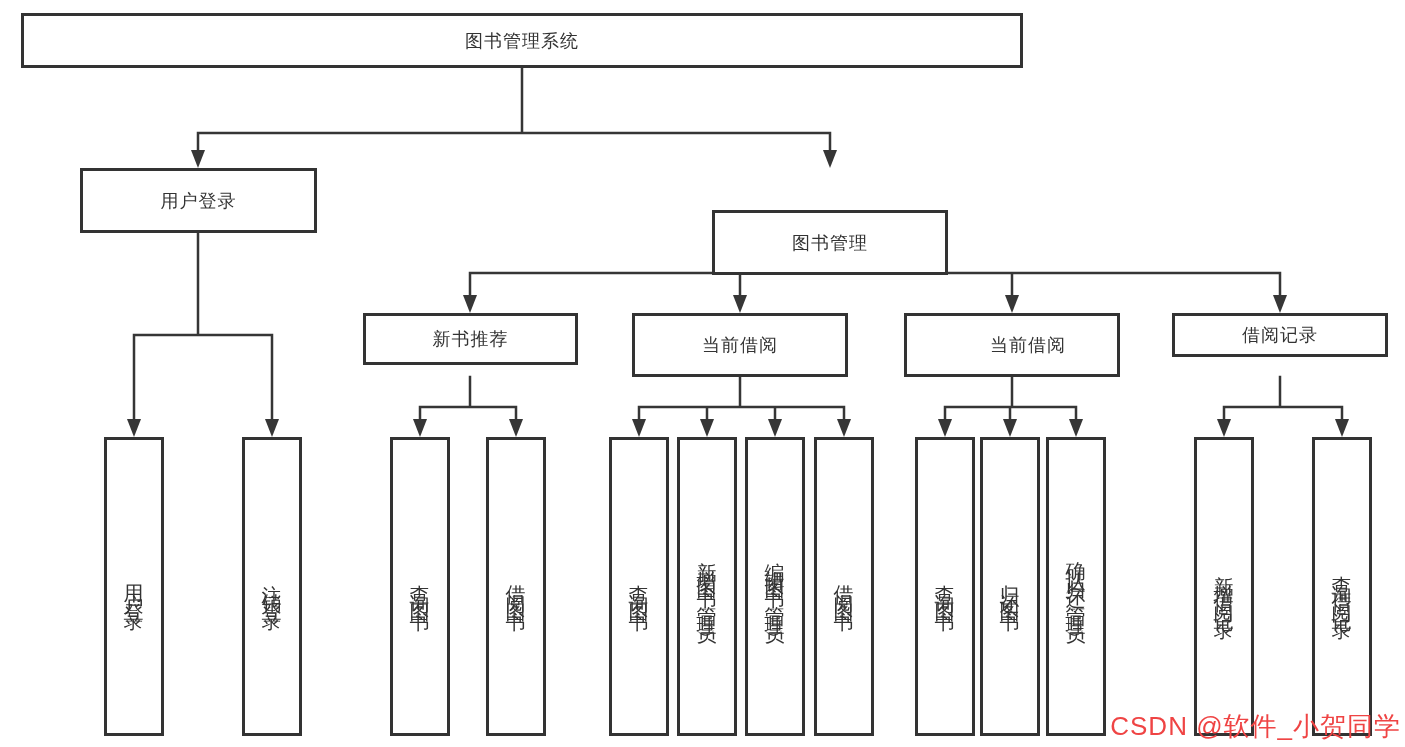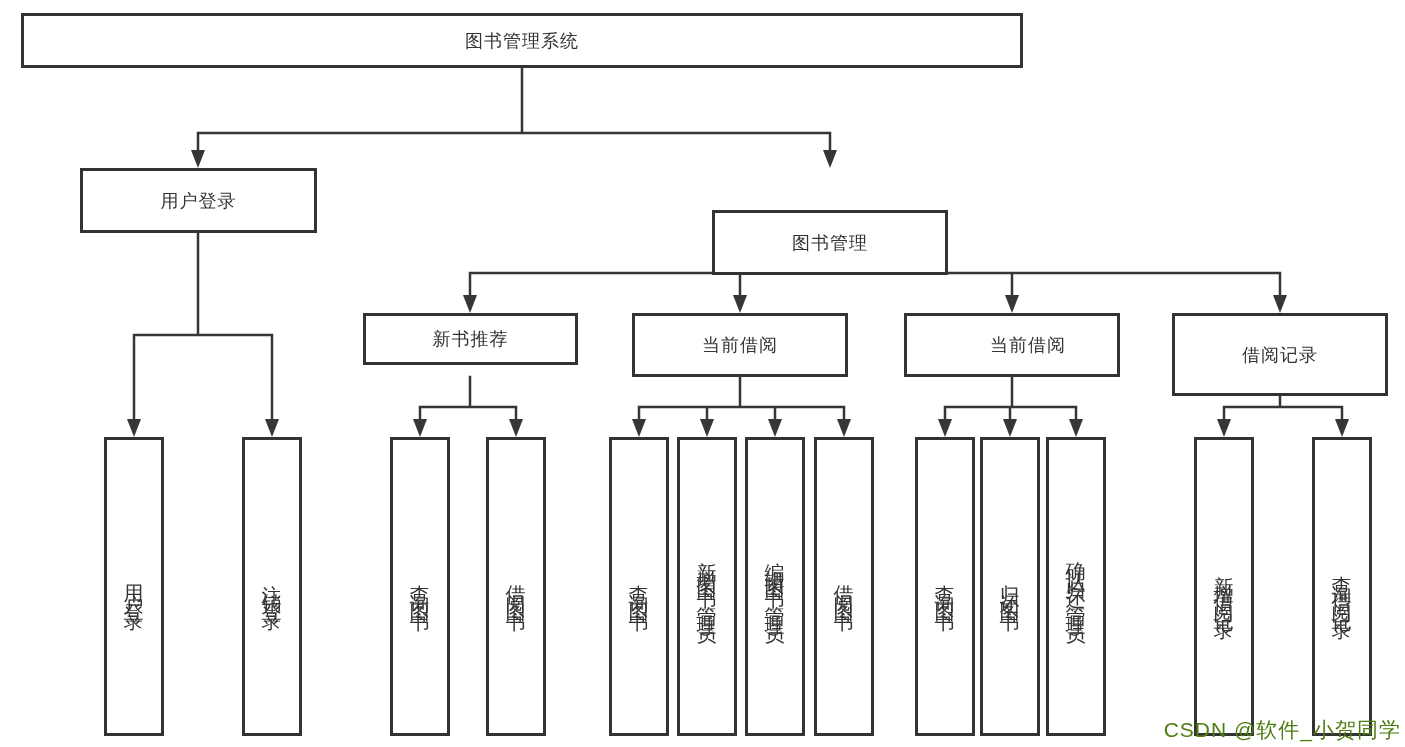--- a/index.html
+++ b/index.html
@@ -29,22 +29,22 @@
     font-size: 20px;
     line-height: 1;
     letter-spacing: 9px;
     color: #333333;
     white-space: nowrap;
   }
   .watermark {
     position: absolute;
     right: 4px;
     bottom: 3px;
-    font-size: 21px;
-    color: #4d7c0f;
+    font-size: 26px;
+    color: #ef4444;
     letter-spacing: 1px;
     pointer-events: none;
   }
 </style>
 </head>
 <body>
 
 <div class="canvas">
 
   <svg class="wires" viewBox="0 0 1405 747" fill="none" stroke="#363636" stroke-width="2.5" stroke-linecap="square">
@@ -110,21 +110,21 @@
 
   <div class="node hnode" style="left:363px; top:313px; width:215px; height:52px;">
     <span>新书推荐</span>
   </div>
   <div class="node hnode" style="left:632px; top:313px; width:216px; height:64px;">
     <span>当前借阅</span>
   </div>
   <div class="node hnode" style="left:904px; top:313px; width:216px; height:64px;padding-left:32px;">
     <span>当前借阅</span>
   </div>
-  <div class="node hnode" style="left:1172px; top:313px; width:216px; height:83px;">
+  <div class="node hnode" style="left:1172px; top:313px; width:216px; height:44px;">
     <span>借阅记录</span>
   </div>
 
   <div class="node leaf" style="left:104px;">
     <span class="vlabel">用户登录</span>
   </div>
   <div class="node leaf" style="left:242px;">
     <span class="vlabel">注销登录</span>
   </div>
 

